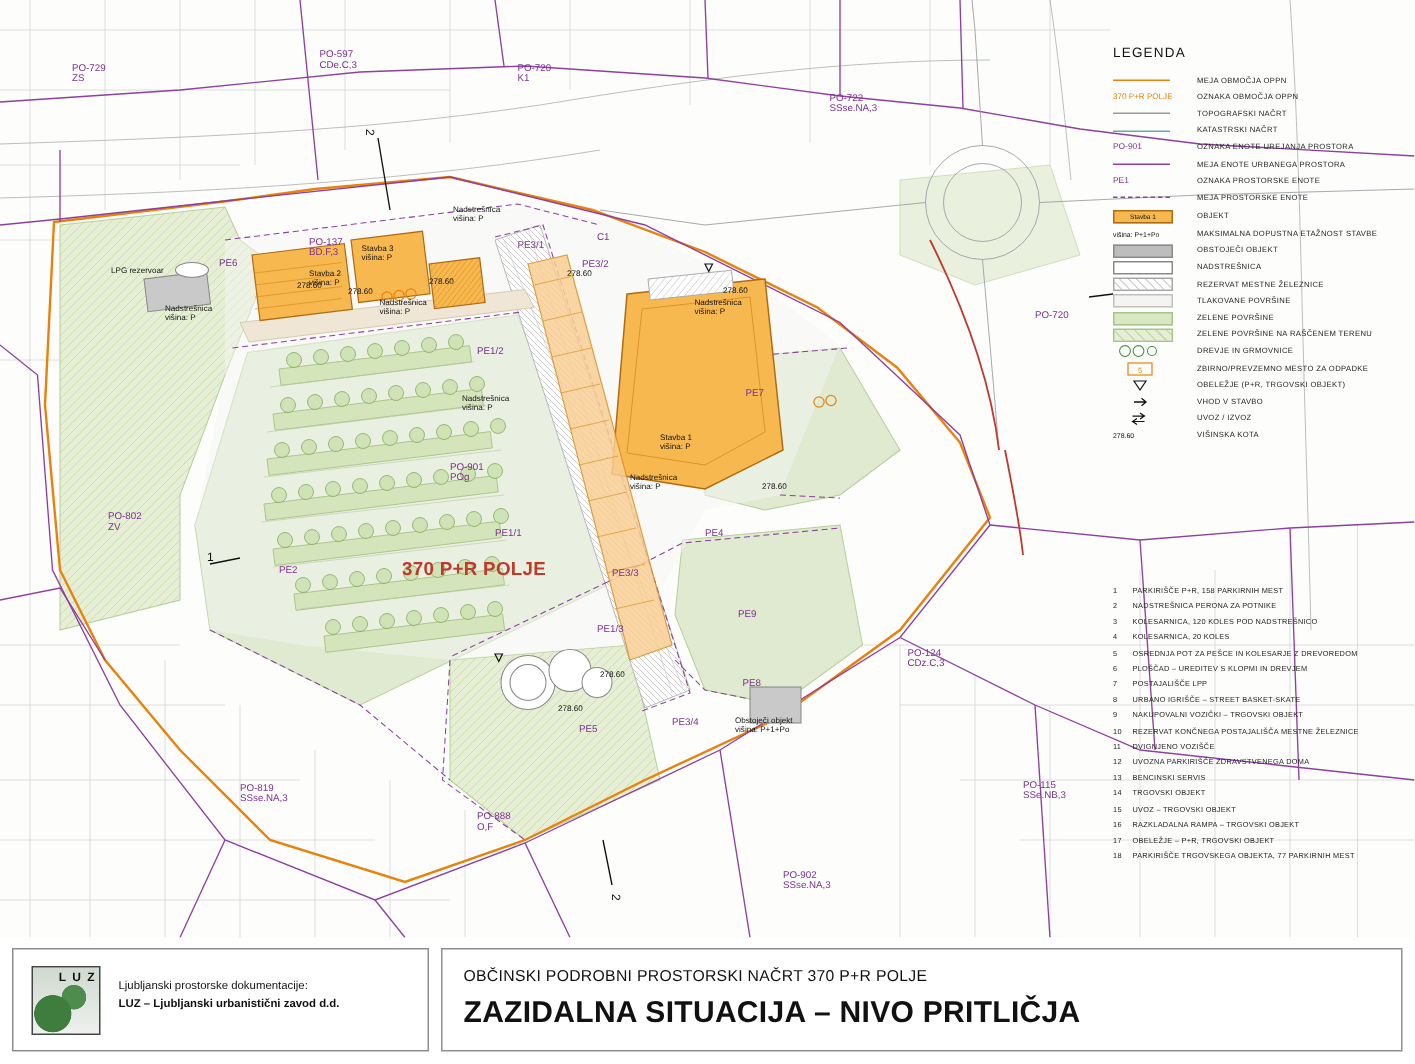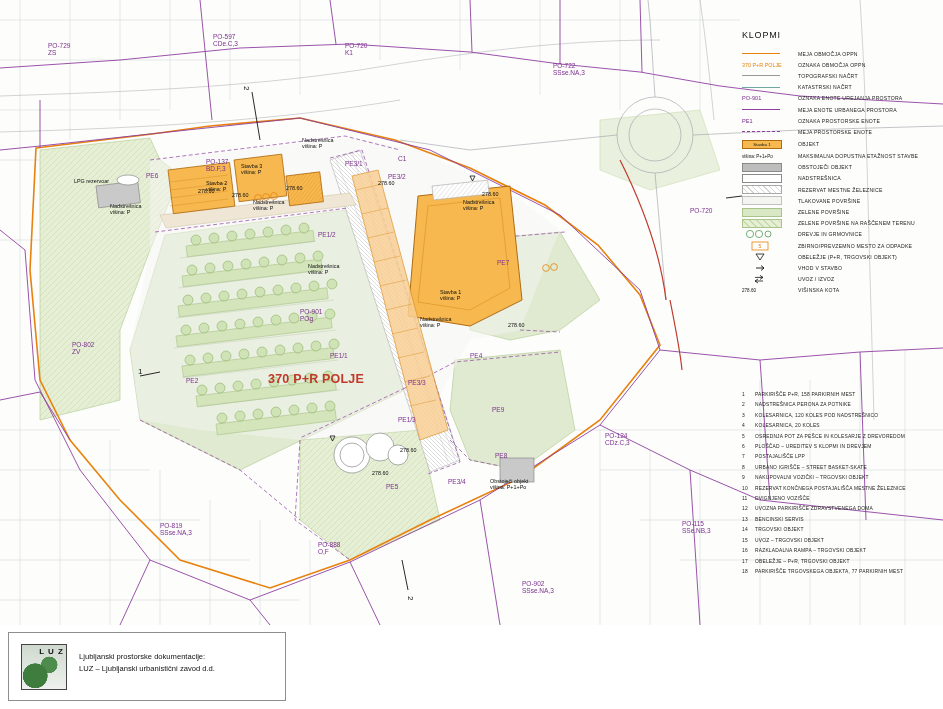--- a/index.html
+++ b/index.html
@@ -42,21 +42,21 @@
   #tbLeft{left:0;width:278px;}
   #tbRight{left:286px;width:641px;}
   #logo{position:absolute;left:12px;top:11px;width:46px;height:46px;border:1px solid #444;
         background:
           radial-gradient(circle at 30% 70%, #3f7d3f 0 28%, rgba(0,0,0,0) 29%),
           radial-gradient(circle at 62% 45%, #4e8c4e 0 22%, rgba(0,0,0,0) 23%),
           linear-gradient(#cfd9cf,#eef1ee);
         box-sizing:border-box;}
   #logo .luz{position:absolute;right:2px;top:2px;font-size:8px;font-weight:bold;color:#111;line-height:9.5px;letter-spacing:1px;}
   #tbLeft .t1{position:absolute;left:70px;top:19px;font-size:7.6px;color:#111;}
-  #tbLeft .t2{position:absolute;left:70px;top:31px;font-size:7.6px;font-weight:normal;color:#111;}
+  #tbLeft .t2{position:absolute;left:70px;top:31px;font-size:7.6px;font-weight:bold;color:#111;}
   #tbRight .t1{position:absolute;left:14px;top:12px;font-size:10.5px;color:#111;letter-spacing:.2px;}
   #tbRight .t2{position:absolute;left:14px;top:31px;font-size:20px;font-weight:bold;color:#111;letter-spacing:.2px;}
 </style>
 </head>
 <body>
 
 <div id="plan">
 <svg id="planSvg" width="943" height="625" viewBox="0 0 943 625">
   <defs>
     <pattern id="grassRaster" width="6" height="6" patternUnits="userSpaceOnUse">
@@ -362,21 +362,21 @@
 <div class="lbl blk sm" style="left:400px;top:447px">278.60</div>
 <div class="lbl blk sm" style="left:372px;top:470px">278.60</div>
 
 <div class="lbl blk" style="left:745px;top:186px;font-size:8px">1</div>
 <div class="lbl blk" style="left:138px;top:368px;font-size:8px">1</div>
 <div class="lbl blk rot" style="left:250px;top:86px;font-size:8px;transform:rotate(90deg)">2</div>
 <div class="lbl blk rot" style="left:414px;top:596px;font-size:8px;transform:rotate(90deg)">2</div>
 </div>
 
 <div id="legend">
-  <div class="ltitle">KLOPMI</div>
+  <div class="ltitle">LEGENDA</div>
 
   <div class="lrow">
     <span class="lkey">
         <span class="line" style="border-top:1.8px solid #e8820c"></span>
       </span>
     <span class="ltext">MEJA OBMOČJA OPPN</span>
   </div>
   <div class="lrow">
     <span class="lkey">
         <span style="font-size:5.4px;color:#e8820c">370 P+R POLJE</span>
@@ -596,13 +596,17 @@
 </div>
 
 <div id="titleblock">
   <div class="tbbox" id="tbLeft">
     <div id="logo">
       <div class="luz">L U Z</div>
     </div>
     <div class="t1">Ljubljanski prostorske dokumentacije:</div>
     <div class="t2">LUZ – Ljubljanski urbanistični zavod d.d.</div>
   </div>
+  <div class="tbbox" id="tbRight">
+    <div class="t1">OBČINSKI PODROBNI PROSTORSKI NAČRT 370 P+R POLJE</div>
+    <div class="t2">ZAZIDALNA SITUACIJA – NIVO PRITLIČJA</div>
+  </div>
 </div>
 
 </body></html>

